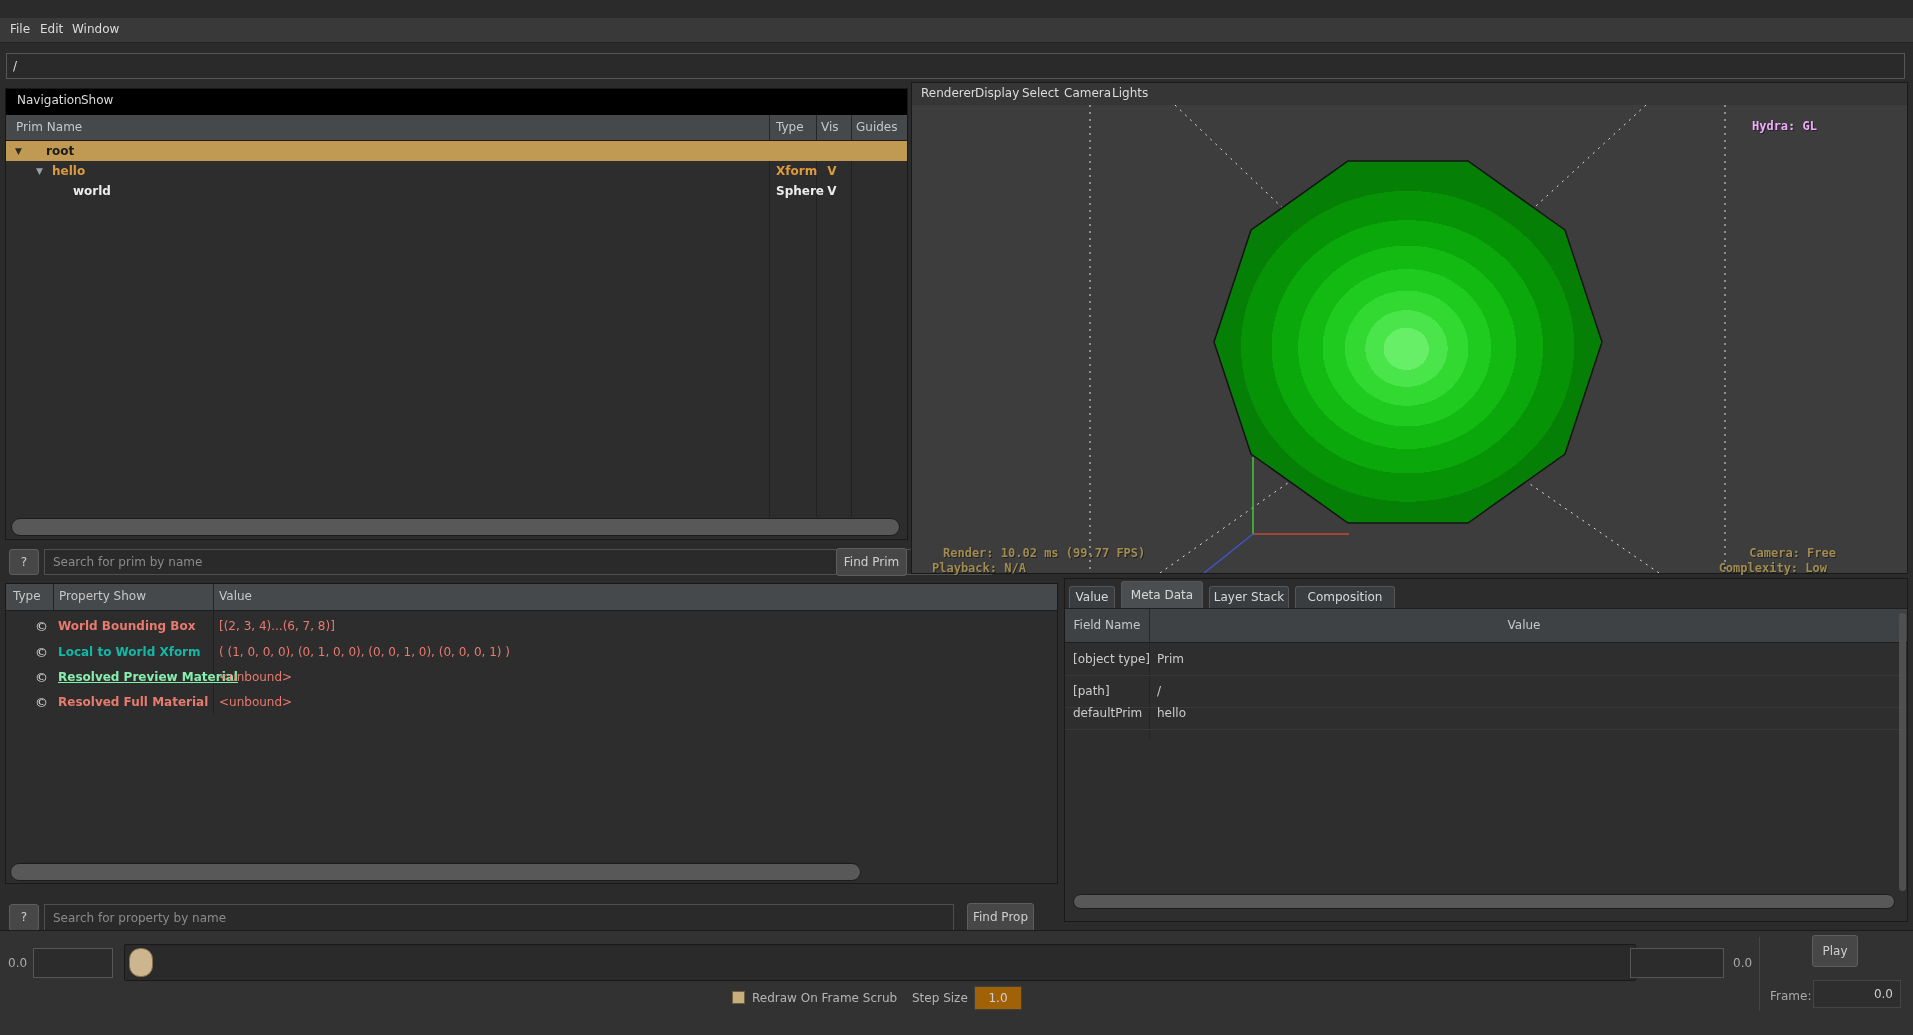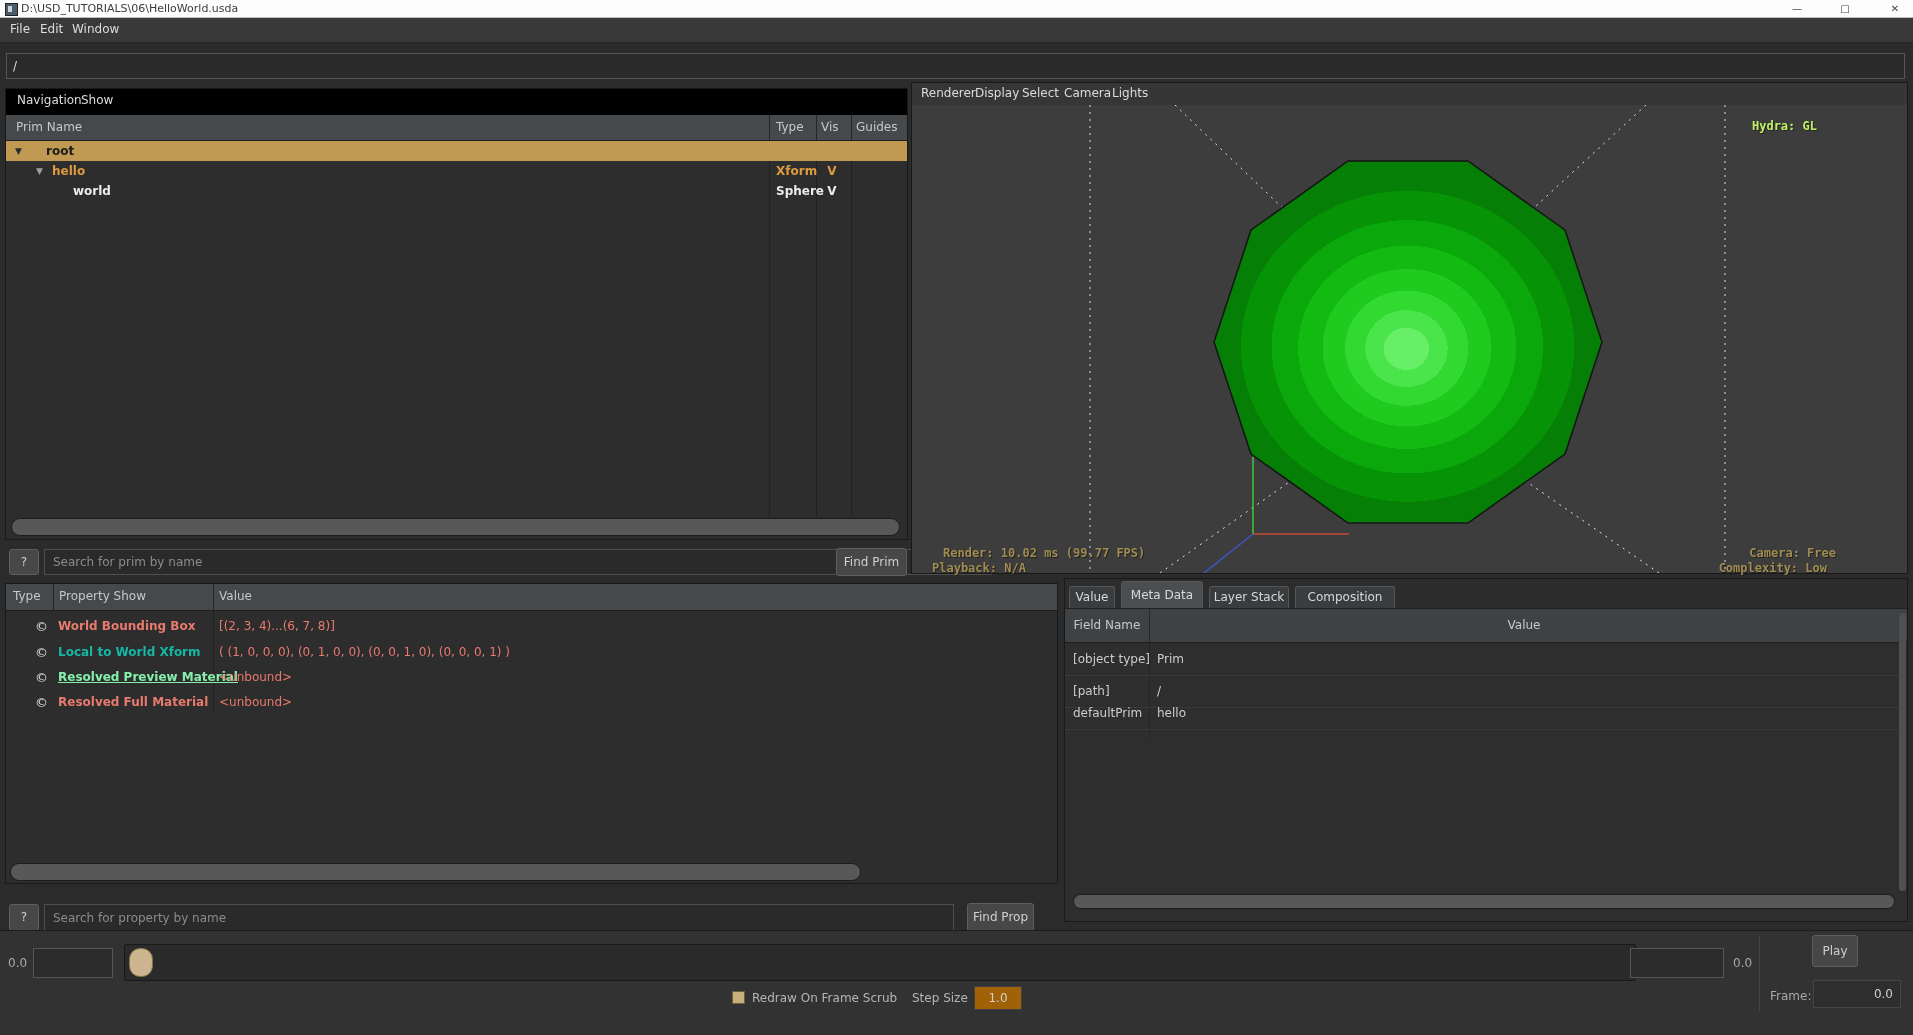--- a/index.html
+++ b/index.html
@@ -55,27 +55,20 @@
           font-size:12px;font-family:inherit;padding:0 7px;}
   .slidertrack{position:absolute;background:#2a2a2a;border:1px solid #191919;border-radius:2px;box-sizing:border-box;}
   .sliderhandle{position:absolute;border-radius:11px;border:1px solid #847348;box-sizing:border-box;}
   .checkbox{position:absolute;width:13px;height:13px;border:1px solid #6d5e3c;box-sizing:border-box;}
 </style>
 </head>
 <body>
 
 <div class="app">
 
-  <div class="titlebar">
-    <span class="appicon"></span>
-    <span class="ttext">D:\USD_TUTORIALS\06\HelloWorld.usda</span>
-    <span class="winbtn" style="left:1786px;">—</span>
-    <span class="winbtn" style="left:1834px;">□</span>
-    <span class="winbtn" style="left:1884px;">✕</span>
-  </div>
 
   <div class="menubar">
     <span class="menuitem" style="left:8px;">File</span>
     <span class="menuitem" style="left:38px;">Edit</span>
     <span class="menuitem" style="left:70px;">Window</span>
   </div>
 
   <input class="pathfield" value="/" style="">
 
   <div class="panel" style="left:5px;top:88px;width:903px;height:452px;">
@@ -192,21 +185,21 @@
         <line x1="747" y1="468" x2="602" y2="368"></line>
       </g>
 
       <polygon points="653,125 556,56 436,56 339,125 302,237 339,349 436,418 556,418 653,349 690,237" fill="url(#sphereGrad)" stroke-width="1.5" stroke="#141414"></polygon>
 
       <line x1="341" y1="352" x2="341" y2="429" stroke-width="1.5" stroke="#3ecb3e"></line>
       <line x1="341" y1="429" x2="437" y2="429" stroke-width="1.5" stroke="#c0483a"></line>
       <line x1="341" y1="429" x2="292" y2="468" stroke-width="1.5" stroke="#3d55c8"></line>
     </svg>
 
-    <div class="hud" style="right:90px;top:36px;color:#bef264;">Hydra: GL</div>
+    <div class="hud" style="right:90px;top:36px;color:#f0abfc;">Hydra: GL</div>
     <div class="hud" style="left:31px;top:463px;color:#a08b50;">Render: 10.02 ms (99.77 FPS)</div>
     <div class="hud" style="left:20px;top:478px;color:#a08b50;">Playback: N/A</div>
     <div class="hud" style="right:71px;top:463px;color:#a08b50;">Camera: Free</div>
     <div class="hud" style="right:80px;top:478px;color:#a08b50;">Complexity: Low</div>
   </div>
 
   <div class="panel" style="left:1064px;top:578px;width:844px;height:344px;background:#2e2e2e;">
     <div class="abs" style="left:0;top:0;width:842px;height:29px;background:#2c2c2c;border-bottom:1px solid #1f1f1f;">
       <div class="tab" style="left:4px;top:7px;width:46px;height:22px;">Value</div>
       <div class="tab active" style="left:56px;top:2px;width:82px;height:27px;">Meta Data</div>

